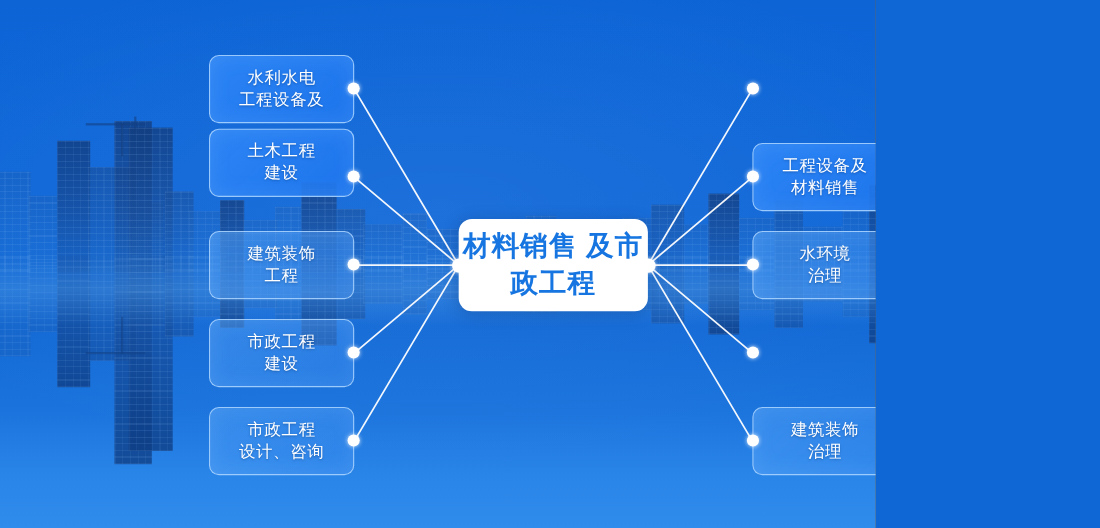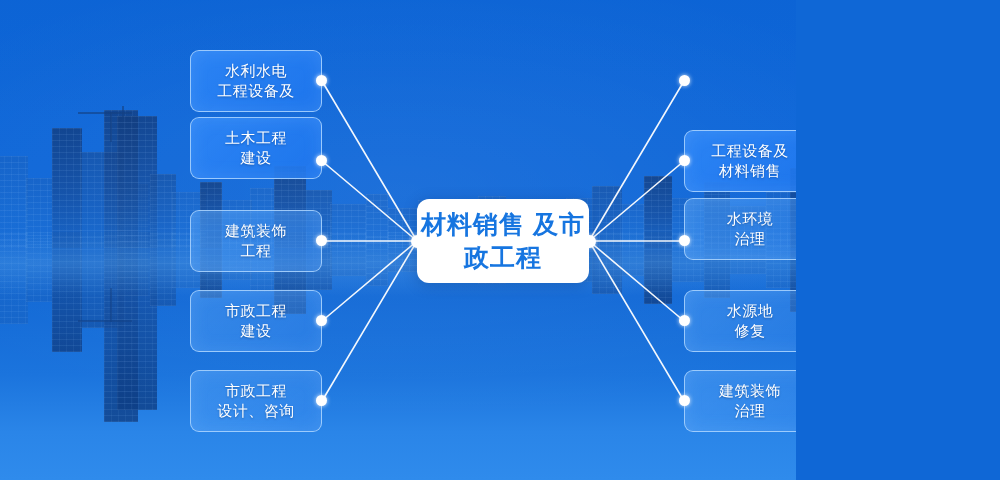--- a/index.html
+++ b/index.html
@@ -261,30 +261,24 @@
       <span>设计、咨询</span>
     </div>
   </div>
 
   <div class="leaf lit" style="left:684px; top:130px;">
     <div>
       <span>工程设备及</span>
       <span>材料销售</span>
     </div>
   </div>
-  <div class="leaf" style="left:684px; top:198px;">
+  <div class="leaf" style="left:684px; top:210px;">
     <div>
       <span>水环境</span>
       <span>治理</span>
-    </div>
-  </div>
-  <div class="leaf" style="left:684px; top:290px;">
-    <div>
-      <span>水源地</span>
-      <span>修复</span>
     </div>
   </div>
   <div class="leaf" style="left:684px; top:370px;">
     <div>
       <span>建筑装饰</span>
       <span>治理</span>
     </div>
   </div>
 
   <div class="center-node">

